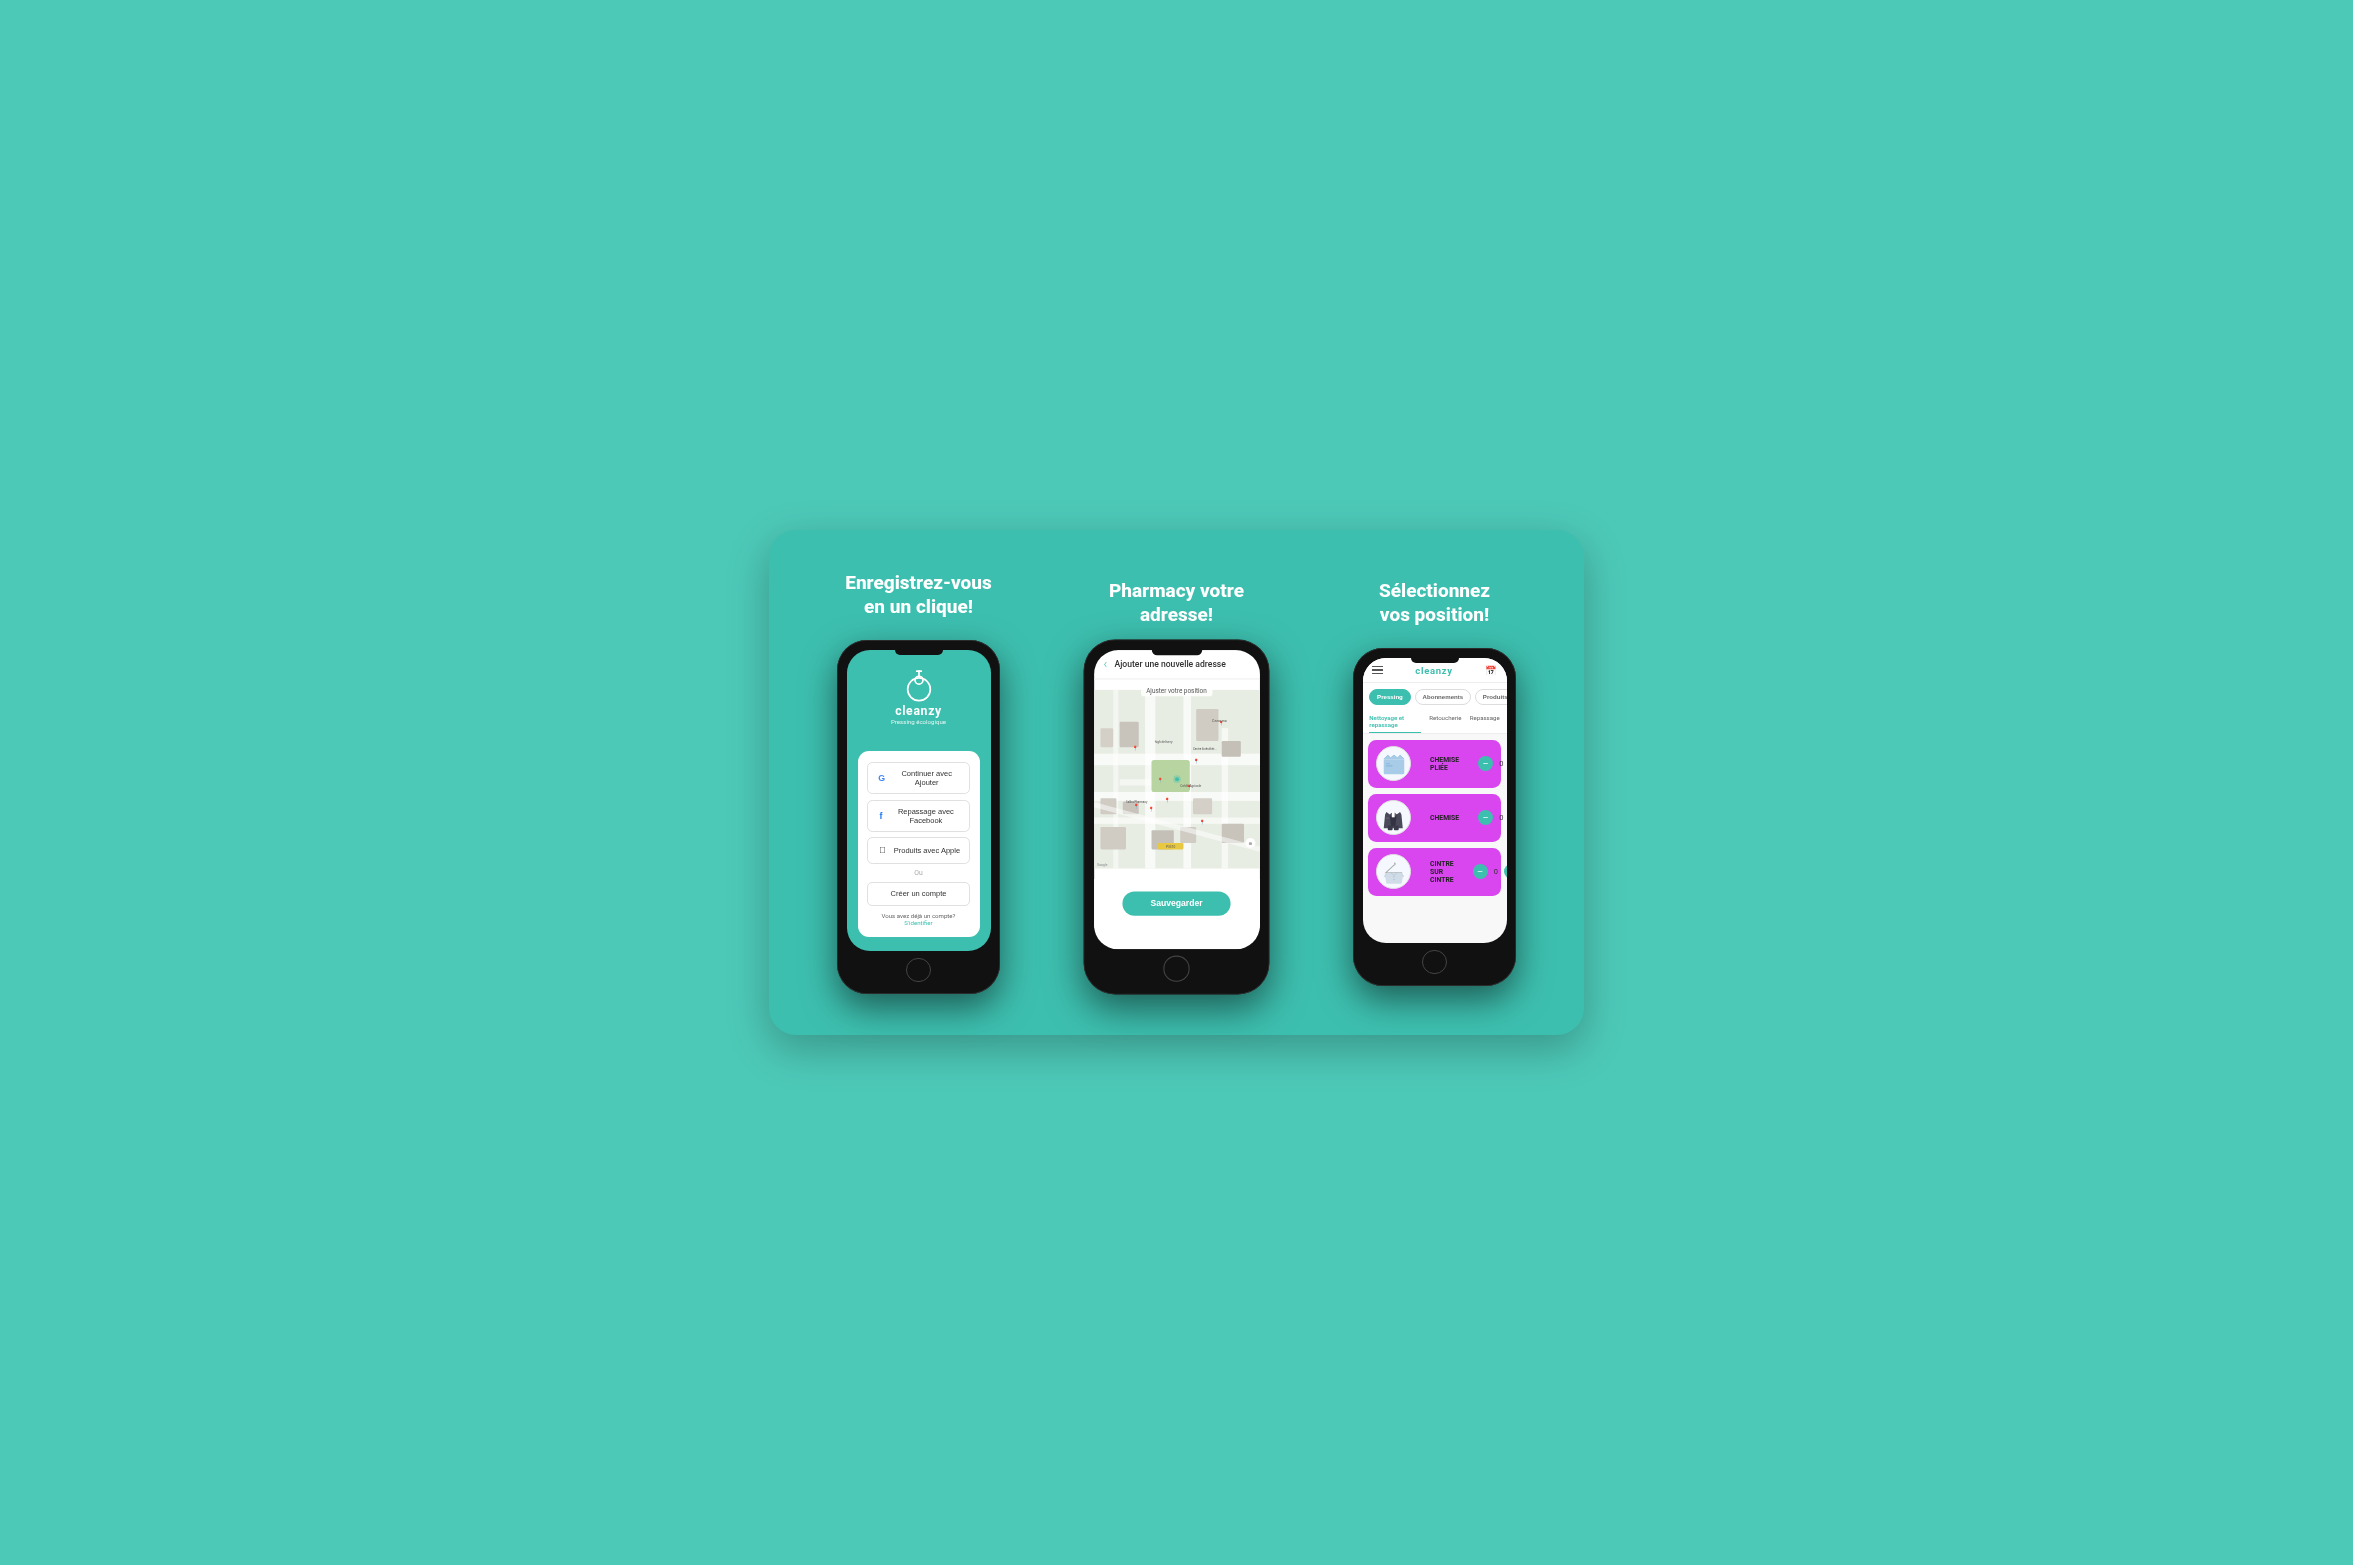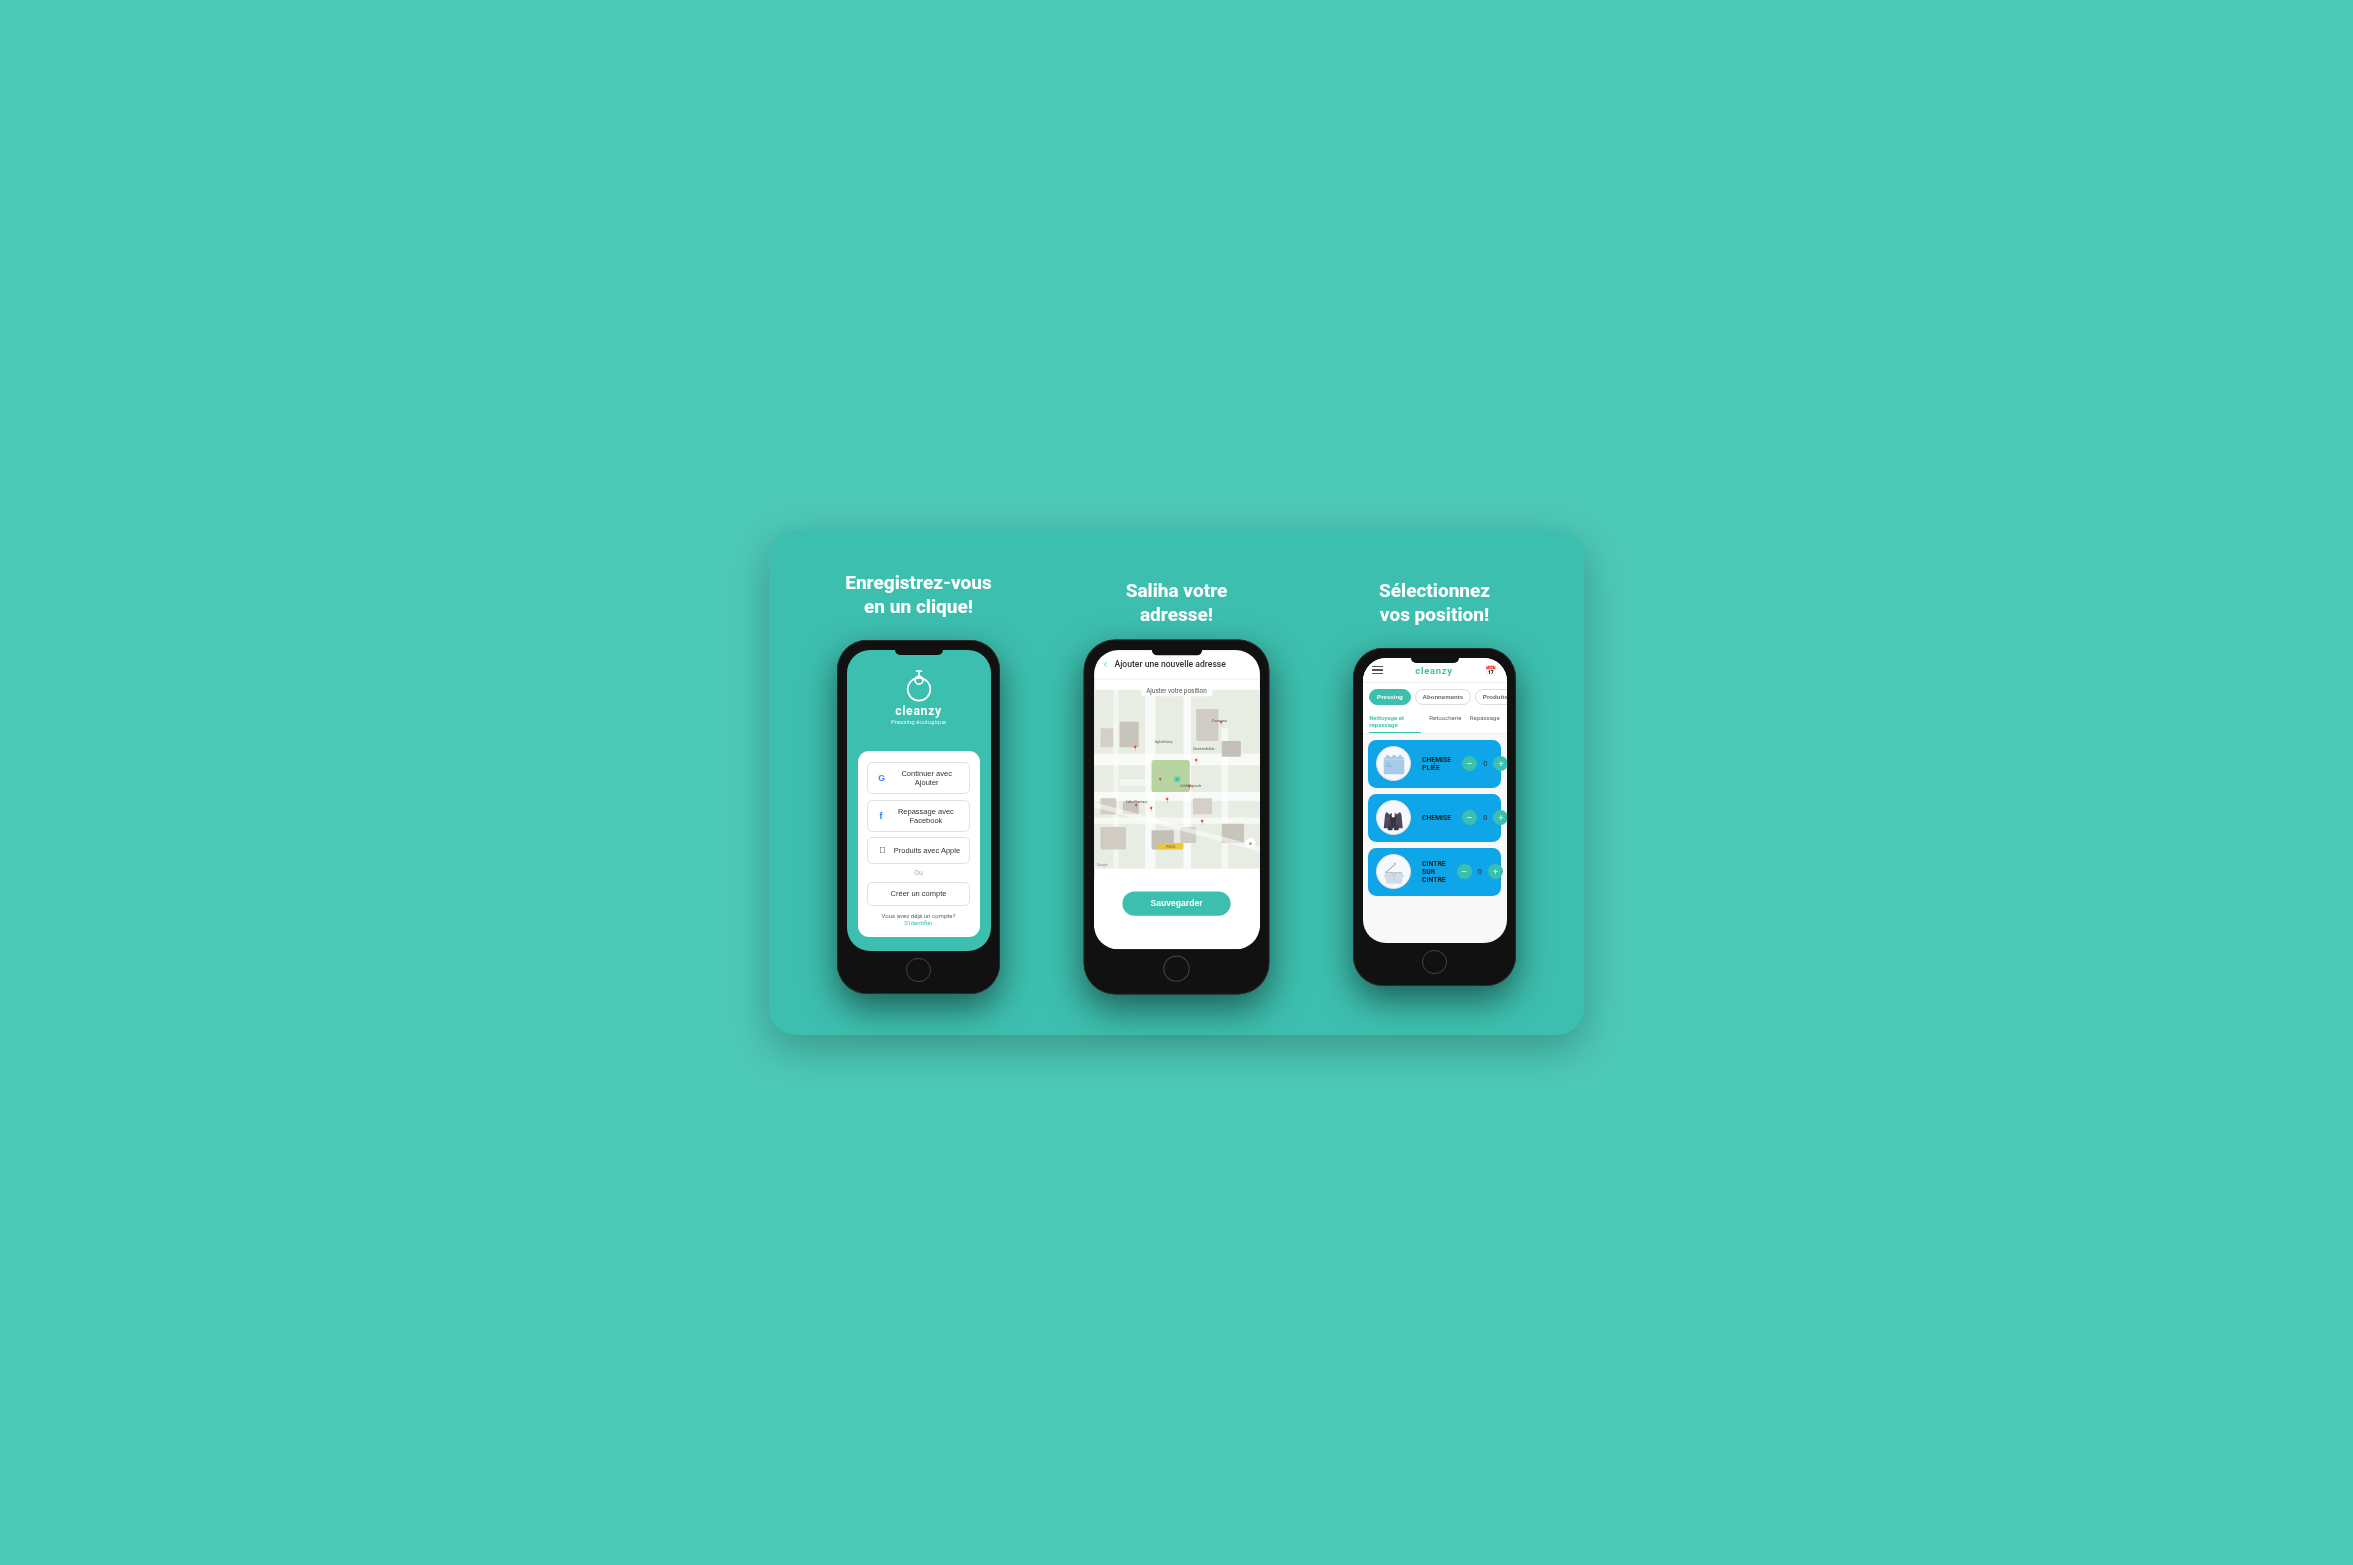--- a/index.html
+++ b/index.html
@@ -319,26 +319,26 @@
       font-weight: 600;
     }
 
     .products-list {
       flex: 1;
       padding: 5.4px;
       overflow-y: auto;
     }
 
     .product-item {
-      background: #0ea5e9;
+      background: #d946ef;
       border-radius: 8.2px;
       padding: 6.8px 8.2px;
       display: flex;
       align-items: center;
-      gap: 11px;
+      gap: 19px;
       margin-bottom: 5.4px;
     }
 
     .product-img-circle {
       width: 35px;
       height: 35px;
       border-radius: 50%;
       border: 1.4px solid #e0e0e0;
       display: flex;
       align-items: center;
@@ -458,21 +458,21 @@
             </div>
           </div>
         </div>
 
       </div>
       <div class="phone-home-btn"></div>
     </div>
   </div>
 
   <div class="phone-section">
-    <h2 class="section-title" style="white-space:pre-line;">Saliha votre
+    <h2 class="section-title" style="white-space:pre-line;">Pharmacy votre
 adresse!</h2>
 
     <div class="phone-frame middle">
       <div class="phone-notch"></div>
       <div class="phone-screen">
 
         <div class="screen-map">
           <div class="map-header">
             <span class="back-btn">‹</span>
             <span class="map-header-title">Ajouter une nouvelle adresse</span>

